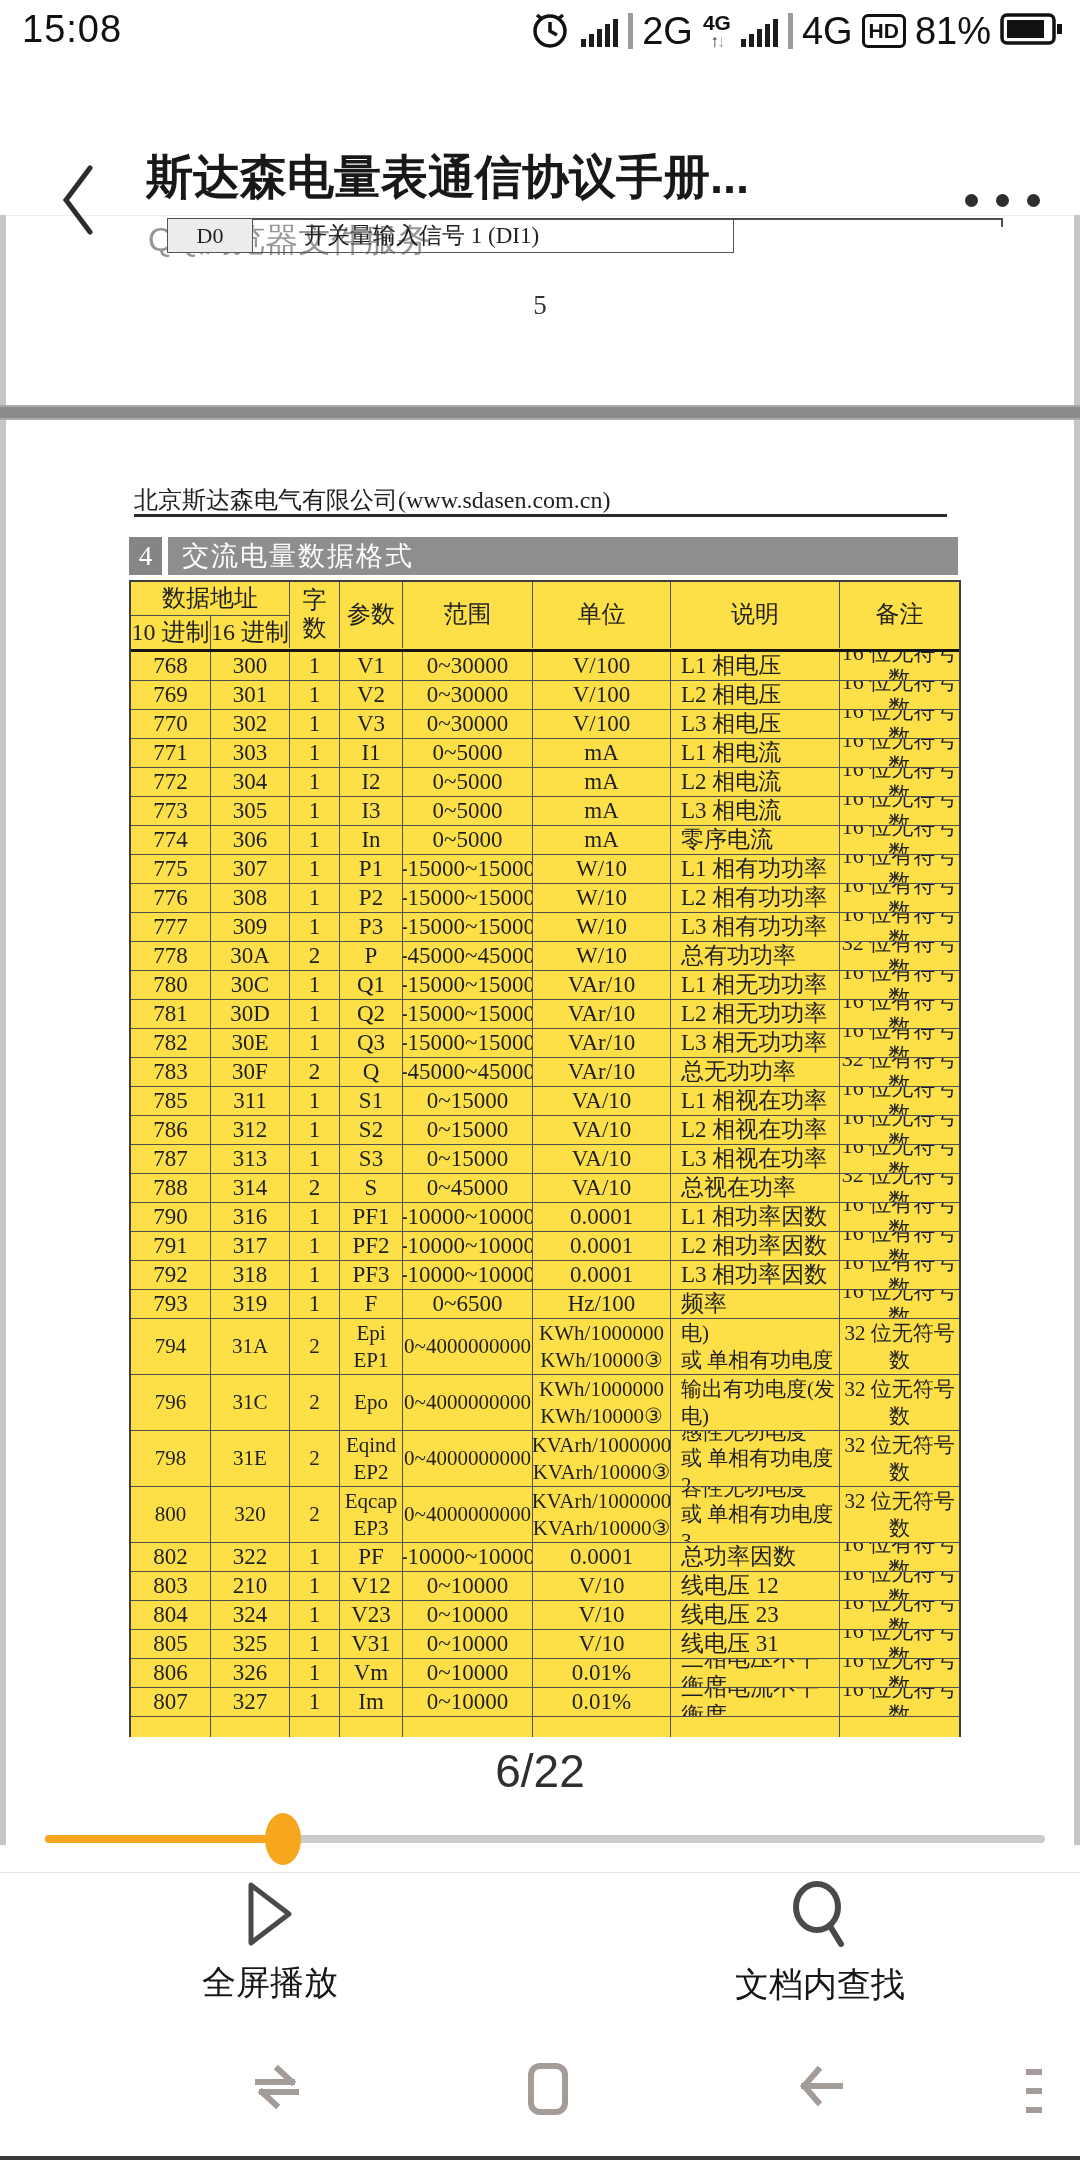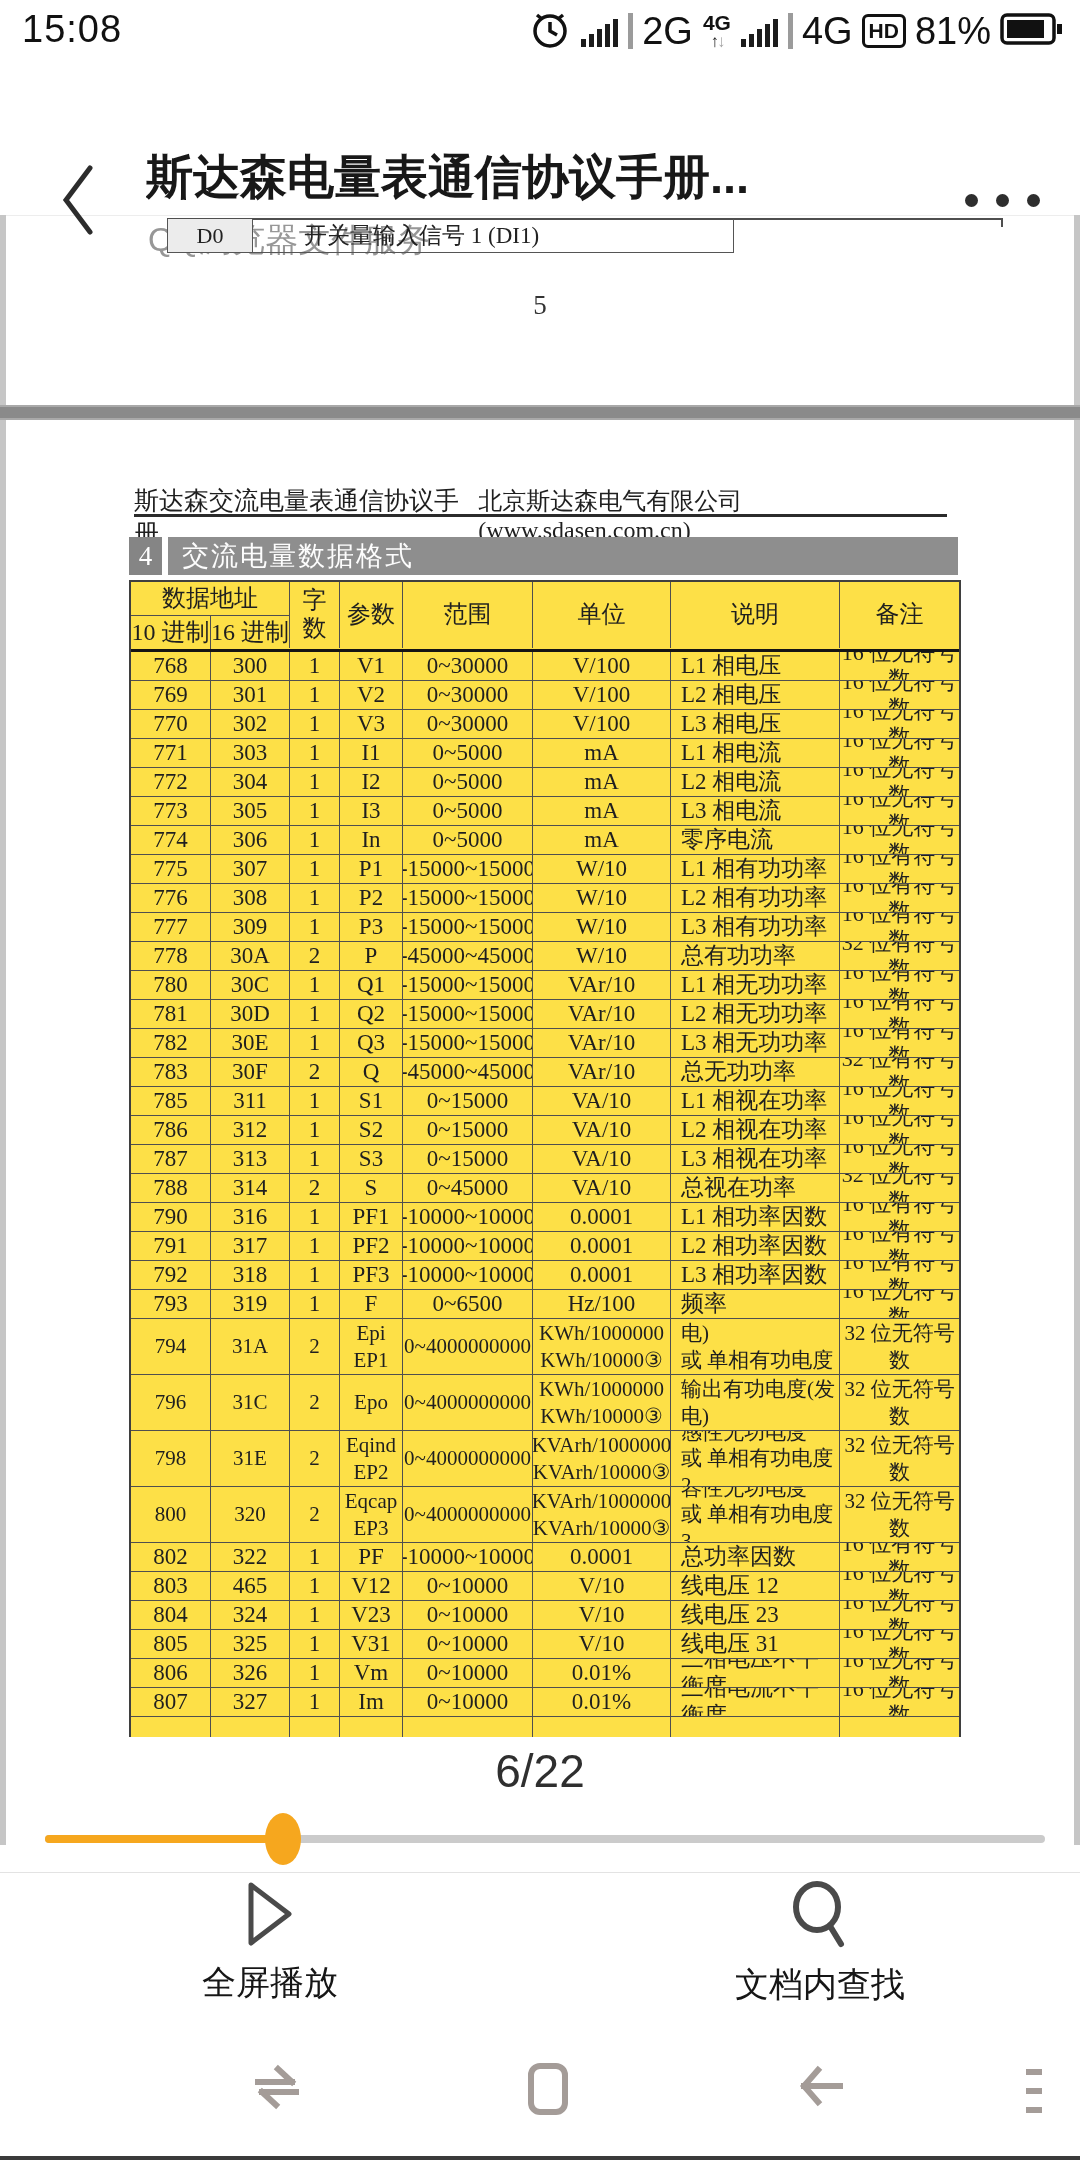--- a/index.html
+++ b/index.html
@@ -165,21 +165,20 @@
   <div class="abs frag-tick"></div>
   <div class="abs frag-row">
     <div class="frag-key">D0</div>
     <div class="frag-val">开关量输入信号 1 (DI1)</div>
   </div>
   <div class="abs page5-num">5</div>
 
   <div class="abs page-gap"></div>
 
   <div class="abs p6-head doc-serif">
-    <span class="p6-doc-title">斯达森交流电量表通信协议手册</span>
     <span class="p6-company">北京斯达森电气有限公司(www.sdasen.com.cn)</span>
   </div>
   <div class="abs p6-rule"></div>
   <div class="abs p6-section doc-serif">
     <div class="sec-num">4</div>
     <div class="sec-bar">交流电量数据格式</div>
   </div>
 
   <div class="abs p6-table doc-serif">
     <div class="tgrid thead">
@@ -480,21 +479,21 @@
           <div class="tcell c-hex">322</div>
           <div class="tcell c-w">1</div>
           <div class="tcell c-param">PF</div>
           <div class="tcell c-range">-10000~10000</div>
           <div class="tcell c-unit">0.0001</div>
           <div class="tcell c-desc">总功率因数</div>
           <div class="tcell c-note">16 位有符号数</div>
         </div>
         <div class="tgrid trow">
           <div class="tcell c-dec">803</div>
-          <div class="tcell c-hex">465</div>
+          <div class="tcell c-hex">210</div>
           <div class="tcell c-w">1</div>
           <div class="tcell c-param">V12</div>
           <div class="tcell c-range">0~10000</div>
           <div class="tcell c-unit">V/10</div>
           <div class="tcell c-desc">线电压 12</div>
           <div class="tcell c-note">16 位无符号数</div>
         </div>
         <div class="tgrid trow">
           <div class="tcell c-dec">804</div>
           <div class="tcell c-hex">324</div>

